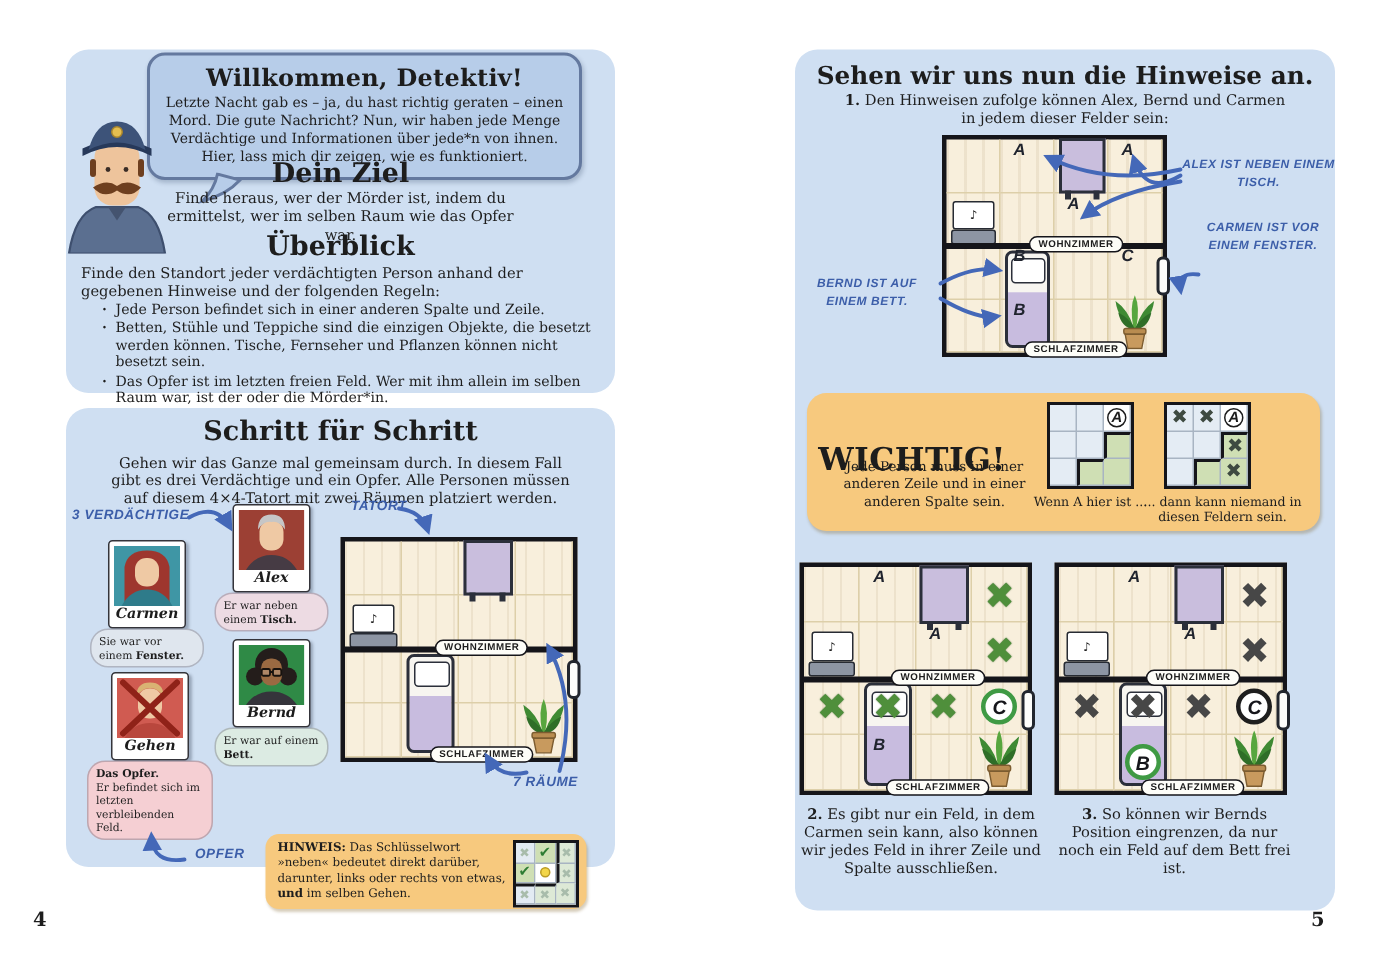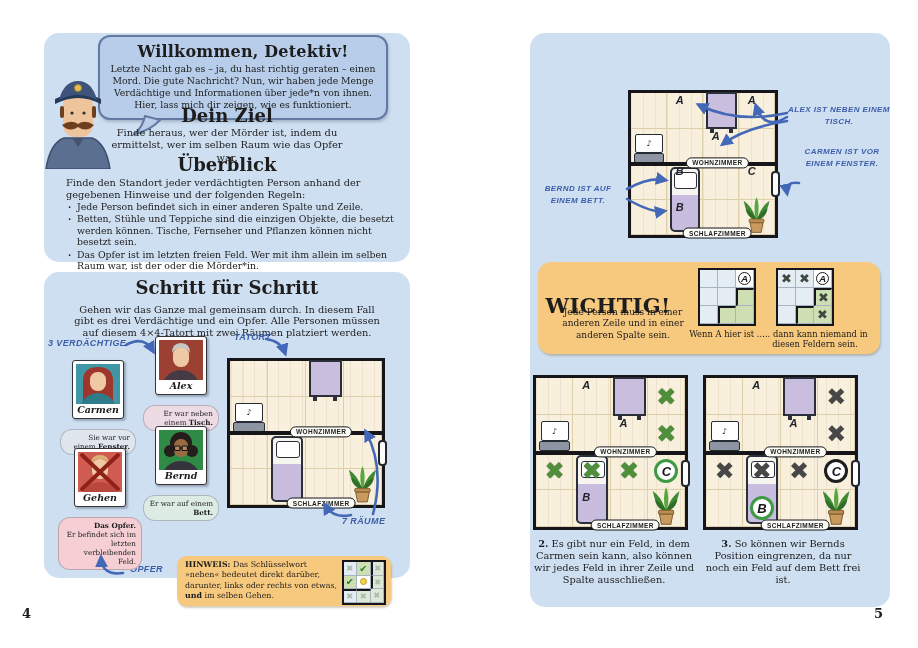--- a/index.html
+++ b/index.html
@@ -12,42 +12,42 @@
   .p1{left:44px;top:33px;width:366px;height:229px}
   .bubble{position:absolute;left:54px;top:2px;width:290px;background:#b7cde9;border:2px solid #64799f;border-radius:12px;padding:5px 10px 7px;box-shadow:1px 2px 3px rgba(40,60,90,.25)}
   .bubble h1{font-size:16px;text-align:center;letter-spacing:.2px}
   .bubble p{font-size:9.3px;line-height:1.28;text-align:center;margin-top:2px}
   .tail{position:absolute;left:32px;bottom:-18px;width:30px;height:21px}
   .officer{position:absolute;left:-6px;top:42px;width:80px;height:94px}
   .h2c{position:absolute;width:100%;text-align:center;font-size:18px;font-weight:700}
   .goal-title{top:72px}
   .goal-body{position:absolute;top:94px;left:56px;width:254px;font-size:9.9px;line-height:1.25;text-align:center}
   .ov-title{top:121px}
-  .ov-intro{position:absolute;top:144px;left:22px;width:328px;font-size:9.8px;line-height:1.2}
+  .ov-intro{position:absolute;top:144px;left:10px;width:328px;font-size:9.8px;line-height:1.2}
   .ov-rules{position:absolute;top:168px;left:22px;width:336px}
   .rule{position:relative;padding-left:11px;font-size:9.4px;line-height:1.22;margin-bottom:1px}
   .rule::before{content:"·";position:absolute;left:2px;font-weight:700}
 
   
   .p2{left:44px;top:272px;width:366px;height:306px}
   .steps-title{top:5px}
   .steps-intro{position:absolute;top:32px;left:26px;width:314px;font-size:9.8px;line-height:1.17;text-align:center}
   .hand{font-family:"Liberation Sans",sans-serif;font-style:italic;font-weight:800;color:#3c5ea9;font-size:9px;letter-spacing:.4px;white-space:nowrap}
   .hand b{font-weight:900}
   .lbl-suspects{position:absolute;left:4px;top:66px}
   .lbl-tatort{position:absolute;left:190px;top:60px}
   .lbl-rooms{position:absolute;left:298px;top:244px}
   .lbl-opfer{position:absolute;left:86px;top:292px}
 
   .char{position:absolute}
   .polaroid{width:52px;margin:0 auto;background:#fff;border:1.5px solid #34343a;border-radius:3px;padding:3px 3px 0;box-shadow:1.5px 1.5px 2px rgba(30,40,60,.3)}
   .photo{width:44px;height:40px;overflow:hidden}
   .photo svg{display:block}
   .pname{height:14px;text-align:center;font-style:italic;font-weight:600;font-size:9.5px;font-family:"DejaVu Serif",serif}
-  .cluebubble{margin-top:10px;border-radius:12px;padding:3px 5px;font-size:7.2px;line-height:1.25;text-align:right;border:1px solid rgba(90,90,110,.35)}
+  .cluebubble{margin-top:0;border-radius:12px;padding:3px 5px;font-size:7.2px;line-height:1.25;text-align:left;border:1px solid rgba(90,90,110,.35)}
   .cb-carmen{background:#dfe6ee}
   .cb-alex{background:#eddbe3}
   .cb-bernd{background:#dcebe3}
   .cb-olli{background:#f5cfd3}
   .cluebubble b.blk{display:block}
   .char-carmen{left:16px;top:88px;width:76px}
   .char-alex{left:99px;top:64px;width:76px}
   .char-bernd{left:99px;top:154px;width:76px}
   .char-olli{left:14px;top:176px;width:84px}
 
@@ -300,20 +300,22 @@
         </div>
         <div class="mcell mc-pg">
           <span class="mx-pale">✖</span>
         </div>
       </div>
   </div>
 
   <div class="pagenum pn-l">4</div>
 
   <section class="panel p3">
+    <h2 class="h2c r-title">Sehen wir uns nun die Hinweise an.</h2>
+    <p class="r-step r-step1"><b>1.</b><span> Den Hinweisen zufolge können Alex, Bernd und Carmen in jedem dieser Felder sein:</span></p>
 
     <div class="room-grid" style="left:98px;top:57px;width:150px;height:148px">
         <div class="rg-cell" style="left: 0%; top: 0%;"></div>
         <div class="rg-cell" style="left: 25%; top: 0%;"></div>
         <div class="rg-cell" style="left: 50%; top: 0%;"></div>
         <div class="rg-cell" style="left: 75%; top: 0%;"></div>
         <div class="rg-cell" style="left: 0%; top: 25%;"></div>
         <div class="rg-cell" style="left: 25%; top: 25%;"></div>
         <div class="rg-cell" style="left: 50%; top: 25%;"></div>
         <div class="rg-cell" style="left: 75%; top: 25%;"></div>

